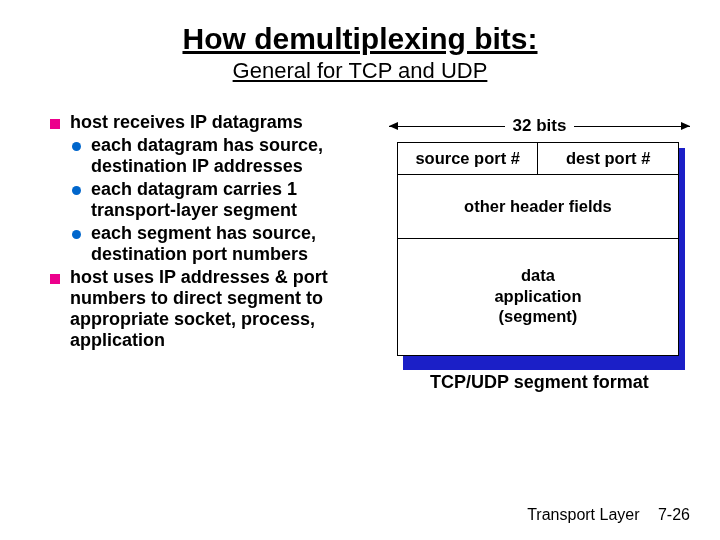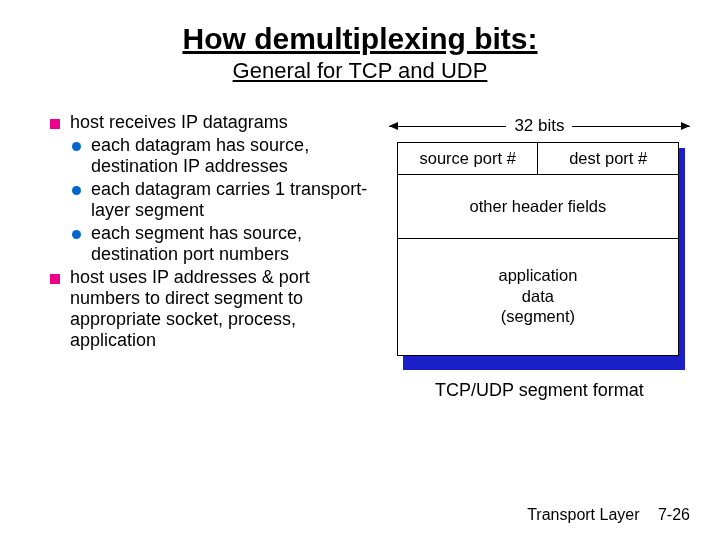--- a/index.html
+++ b/index.html
@@ -21,20 +21,21 @@
     .subtitle {
       text-align: center;
       font-size: 22px;
       text-decoration: underline;
       margin-top: 2px;
       margin-bottom: 28px;
     }
     .content {
       display: flex;
       gap: 6px;
+      font-weight: bold;
     }
     .left-col {
       flex: 1.05;
       font-size: 18px;
       padding-left: 20px;
     }
     .bullet-item {
       display: flex;
       margin-bottom: 2px;
     }
@@ -123,21 +124,21 @@
       border-bottom: 1.5px solid #000;
       padding: 22px 4px;
     }
     .row-data {
       padding: 26px 4px 28px;
       line-height: 1.25;
     }
     .caption {
       text-align: center;
       font-size: 18px;
-      margin-top: 24px;
+      margin-top: 16px;
     }
     .footer {
       position: absolute;
       bottom: 16px;
       right: 30px;
       font-size: 16px;
     }
     .footer-label { margin-right: 14px; }
   </style>
 </head>
@@ -179,22 +180,22 @@
 
     <div class="segment-wrap">
       <div class="segment-shadow"></div>
       <div class="segment-box">
         <div class="row-ports">
           <div>source port #</div>
           <div>dest port #</div>
         </div>
         <div class="row-other">other header fields</div>
         <div class="row-data">
+          <div>data</div>
           <div>application</div>
-          <div>data</div>
           <div>(segment)</div>
         </div>
       </div>
     </div>
 
     <div class="caption">TCP/UDP segment format</div>
   </div>
 </div>
 
 <div class="footer">

